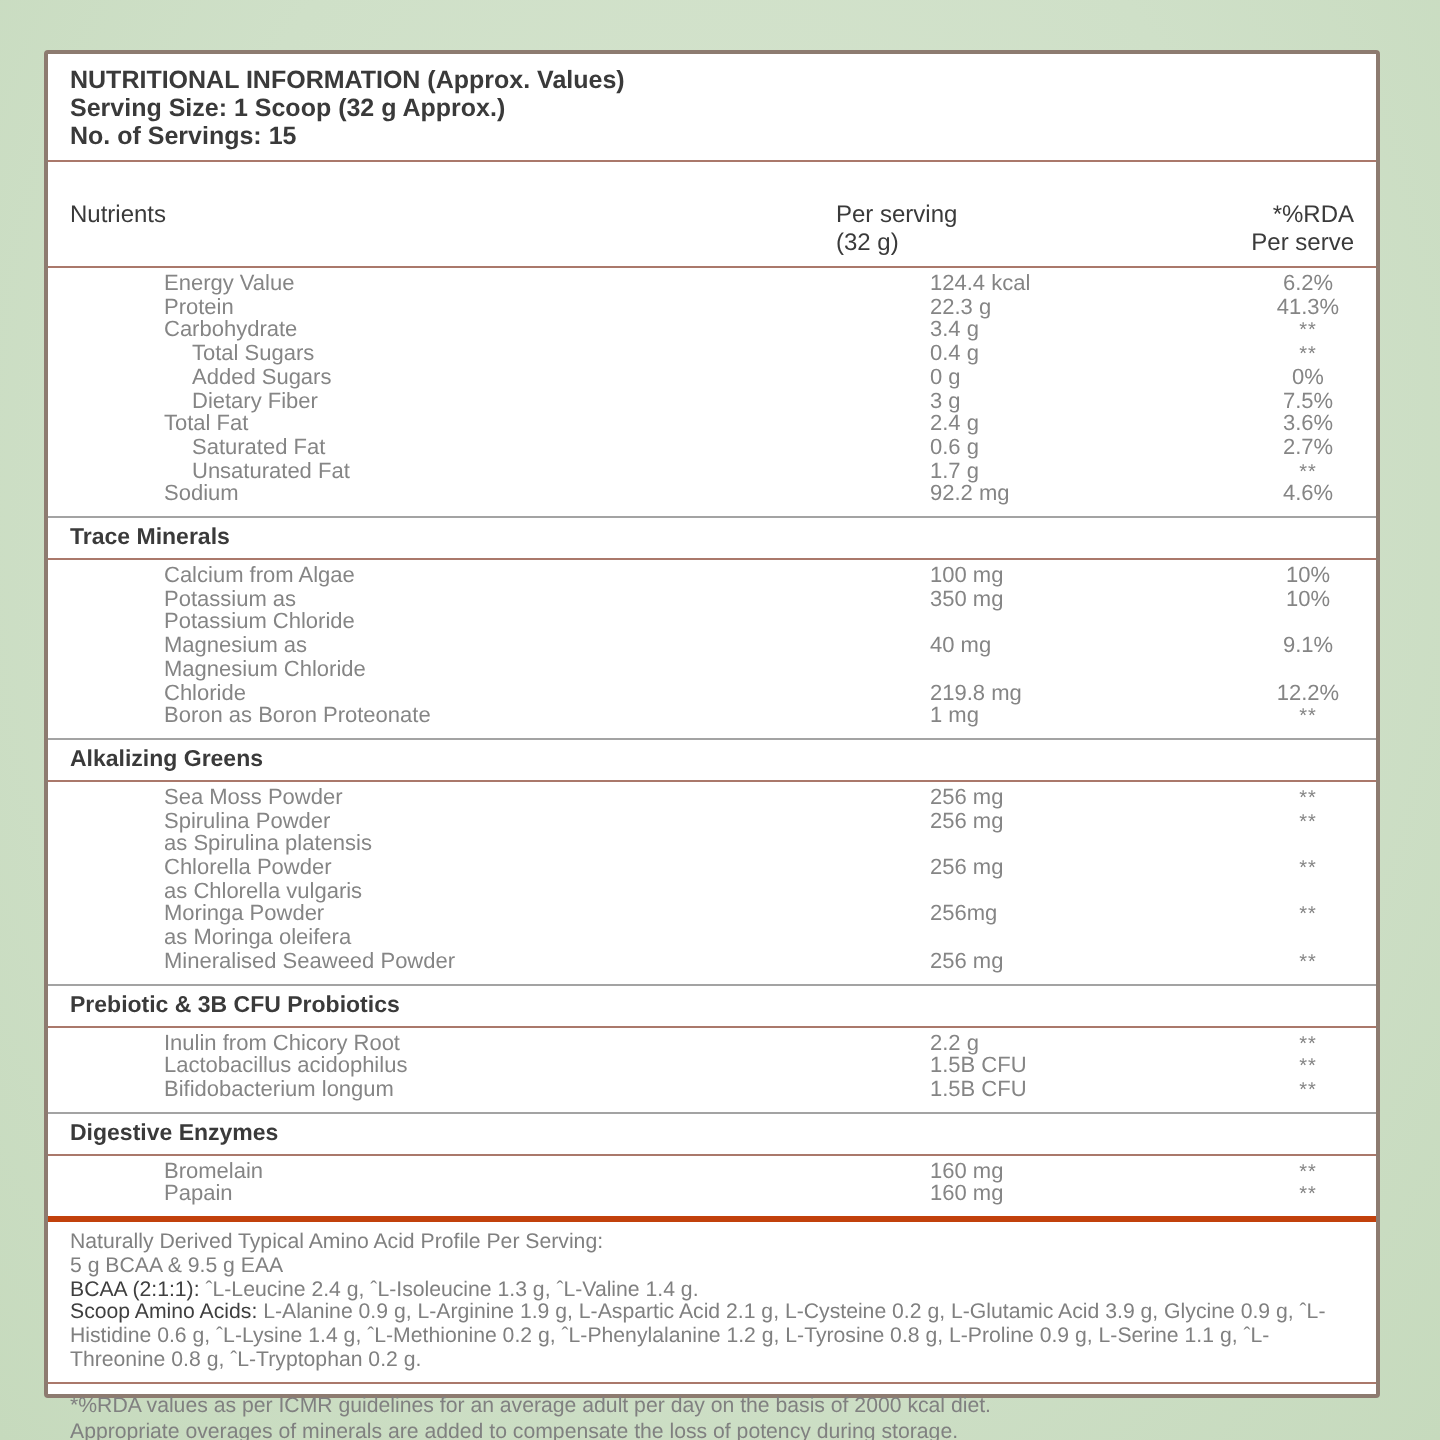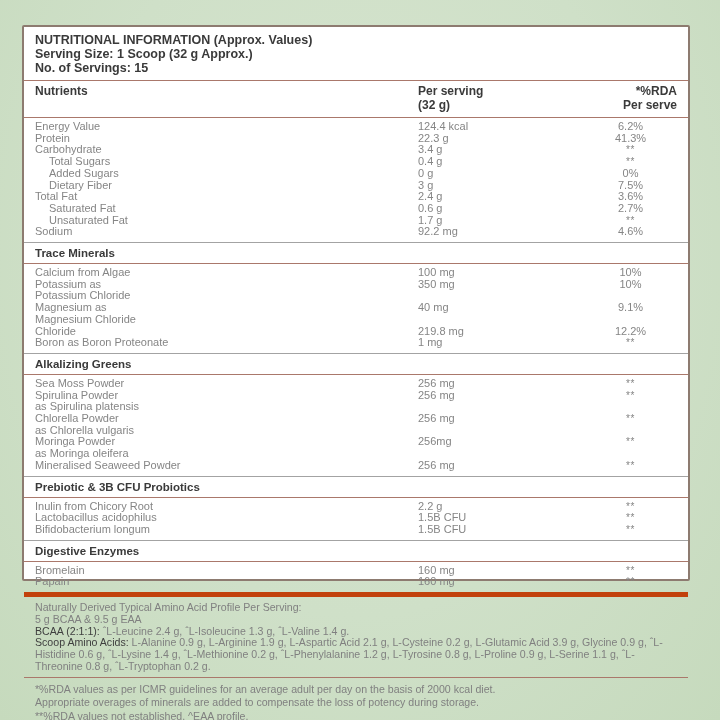--- a/index.html
+++ b/index.html
@@ -3,49 +3,49 @@
 <meta charset="utf-8">
 <style>
   html,body{margin:0;padding:0;}
   body{
     width:720px;height:720px;overflow:hidden;
     background:radial-gradient(ellipse at 50% 35%, #d6e4ce 0%, #cfe0c8 55%, #c6dabd 100%);
     font-family:"Liberation Sans", sans-serif;
     -webkit-font-smoothing:antialiased;
   }
   .panel{
-    position:absolute;left:22px;top:25px;width:668px;height:556px;
+    position:absolute;left:22px;top:25px;width:668px;height:674px;
     background:#ffffff;border:2px solid #8d7b70;border-radius:2px;
     box-sizing:border-box;display:flex;flex-direction:column;
   }
   .head-block{padding:6px 11px 5px 11px;}
   .head-line{font-size:12.5px;line-height:14px;font-weight:bold;color:#3a3a3a;}
   .col-header{
     display:grid;grid-template-columns:383px 166px 1fr;
     padding:4px 11px 5px 11px;border-top:1px solid #aa786b;
   }
-  .col-header .c{font-size:12px;line-height:13.5px;font-weight:bold;color:#3a3a3a;}
+  .col-header .c{font-size:12px;line-height:13.5px;font-weight:normal;color:#3a3a3a;margin-top:16px;}
   .col-header .c3{text-align:right;}
   .rows{padding:3px 0 4px 0;border-top:1px solid #aa786b;}
   .row{
     display:grid;grid-template-columns:383px 166px 1fr;
-    padding:0 11px;font-size:11px;line-height:11.7px;color:#858585;
+    padding:0 11px;font-size:11px;line-height:11.7px;color:#858585;margin-left:47px;
   }
   .row .name{color:#858585;}
   .row .name .sub{display:block;}
   .row .name .ital, .row .name.full-ital{}
   .row .name.indent{padding-left:14px;}
   .row .amt{color:#858585;}
   .row .rda{text-align:center;color:#858585;}
   .row .rda.stars{font-size:10px;letter-spacing:0.5px;}
   .section-title{
     border-top:1px solid #a3a3a3;
     padding:4px 11px;font-size:11.5px;line-height:12px;font-weight:bold;color:#3a3a3a;
   }
-  .amino-block{border-top:5px solid #c2410c;padding:5px 8px 4px 11px;}
+  .amino-block{border-top:3px solid #c2410c;padding:5px 8px 4px 11px;}
   .amino-line{font-size:10.6px;line-height:11.8px;color:#808080;}
   .amino-line .b{font-weight:normal;color:#3f3f3f;}
   .footnotes{border-top:1px solid #aa786b;padding:5px 11px;flex:1;}
   .footnote{font-size:10.6px;line-height:13.5px;color:#808080;}
 </style>
 </head>
 <body>
 
 <div class="panel">
 

